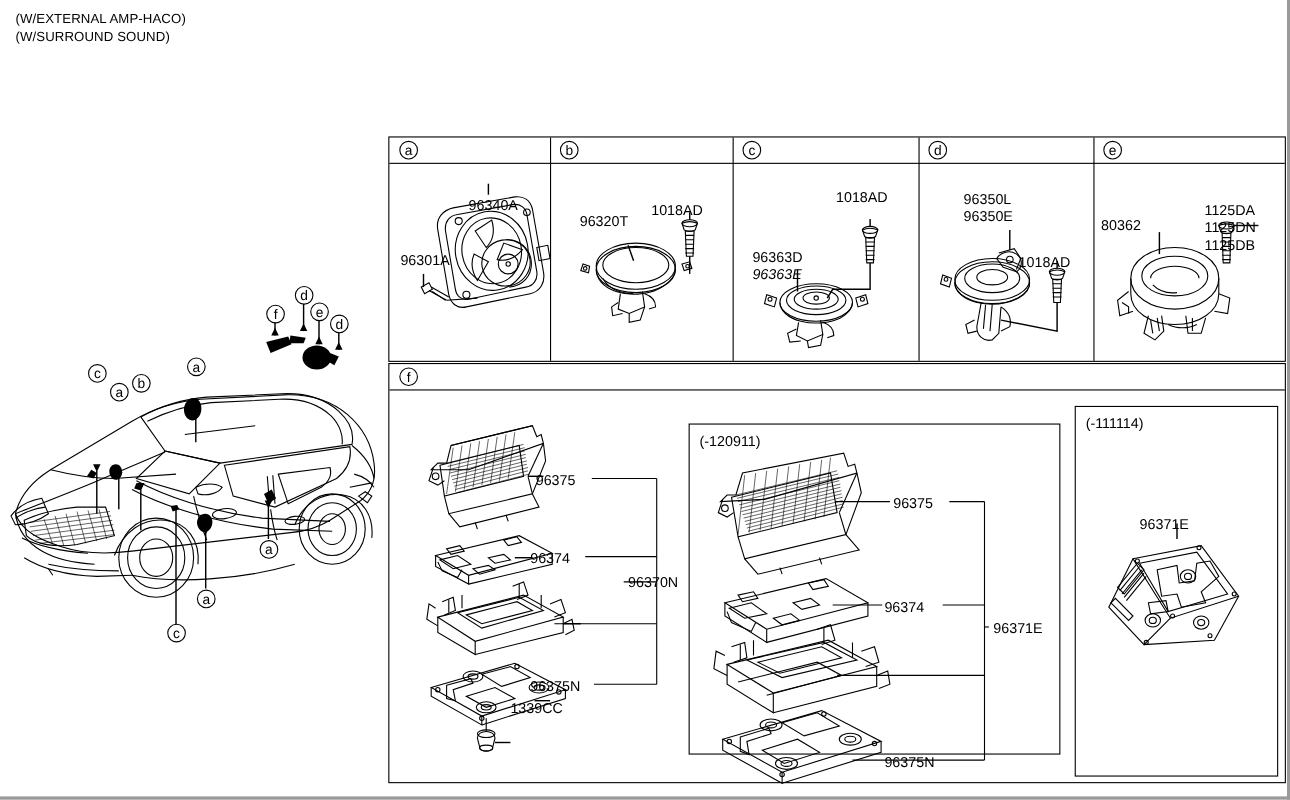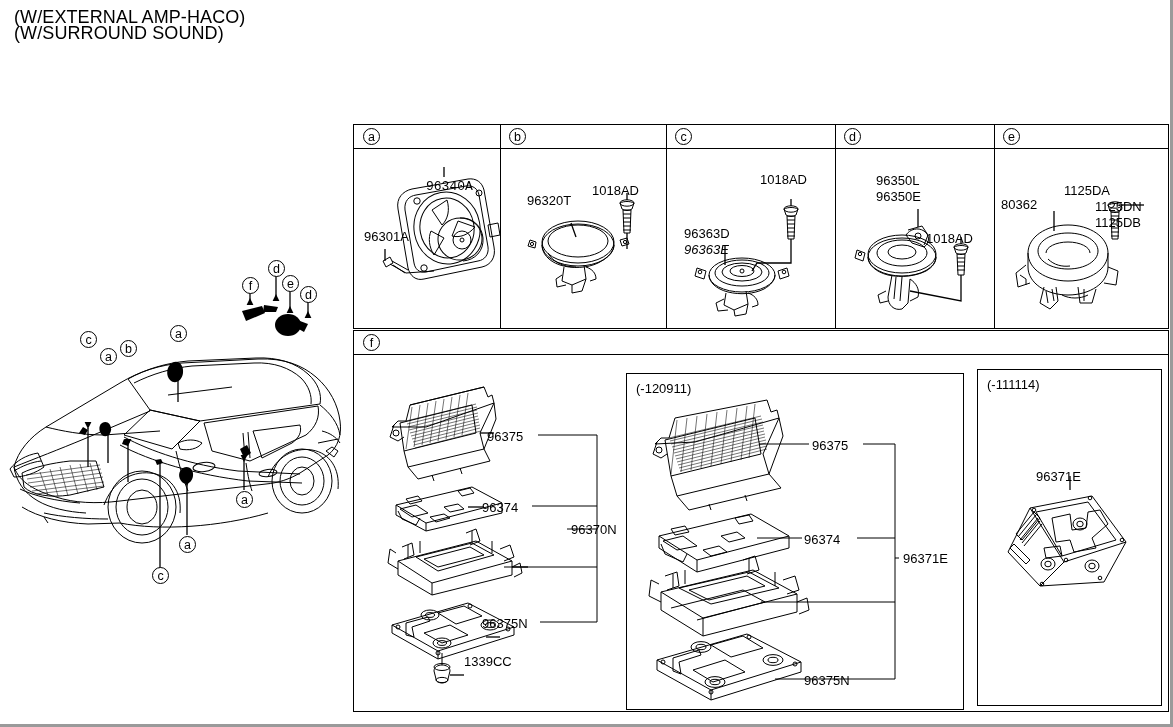--- a/index.html
+++ b/index.html
@@ -10,21 +10,21 @@
     font-family:"Liberation Sans", sans-serif;
     color:#000;
     position:relative;
     overflow:hidden;
     border-right:3px solid #9a9a9a;
     border-bottom:3px solid #9a9a9a;
     box-sizing:border-box;
   }
   #stage{position:absolute;left:0;top:0;width:1170px;height:724px;}
 
-  .hdr{position:absolute;left:14px;top:9px;font-size:18px;line-height:16px;letter-spacing:.1px;}
+  .hdr{position:absolute;left:14px;top:9px;font-size:12px;line-height:16px;letter-spacing:.1px;}
   .hdr div{white-space:nowrap;}
 
   
   #car{position:absolute;left:0px;top:255px;width:350px;height:320px;}
 
   
   .tbl{position:absolute;border:1.6px solid #000;box-sizing:border-box;}
   #grid-top{left:353px;top:124px;width:816px;height:205px;}
   #grid-bot{left:353px;top:330px;width:816px;height:382px;}
 
@@ -234,21 +234,21 @@
         <path d="M18 99 L34 108"></path>
         <path d="M20 96 L36 105"></path>
         <path d="M21 100 l3 2 M24 102 l3 2 M27 104 l3 2 M30 106 l3 2"></path>
         <path d="M34 108 L62 106"></path>
       </g>
       <g class="ln med">
           <path d="M72 12 L72 2"></path>
           <path d="M13 84 L13 96"></path>
         </g>
     </svg>
-    <div class="lbl" style="left:72px;top:54px;font-family:Liberation Mono, monospace;">96340A</div>
+    <div class="lbl" style="left:72px;top:54px;">96340A</div>
     <div class="lbl" style="left:10px;top:104px;">96301A</div>
 
     <svg style="position:absolute;left:172px;top:58px;" width="120" height="130" viewBox="0 0 120 130">
       <g class="ln thin">
         <ellipse cx="52" cy="62" rx="36" ry="21"></ellipse>
         <ellipse cx="52" cy="59" rx="36" ry="21"></ellipse>
         <ellipse cx="52" cy="58" rx="30" ry="16"></ellipse>
         <path d="M16 62 C16 70 22 78 34 82 C46 86 62 85 72 80 C82 75 88 68 88 62"></path>
         <path d="M22 70 C26 78 36 84 50 84"></path>
         <path d="M10 59 L4 57 L2 63 L9 65 Z"></path>
@@ -364,21 +364,21 @@
         <ellipse cx="111" cy="22" rx="7" ry="3.2"></ellipse>
         <path d="M107 29 L115 29 L114 56 L108 56 Z"></path>
         <path d="M107 33 h8 M107 37 h8 M107 41 h8 M107 45 h8 M107 49 h8 M107 53 h8"></path>
       </g>
       <g class="ln med">
           <path d="M50 28 L50 48"></path>
           <path d="M118 22 L140 22"></path>
         </g>
     </svg>
     <div class="lbl" style="left:647px;top:72px;">80362</div>
-    <div class="lbl" style="left:710px;top:58px;">1125DA</div>
+    <div class="lbl" style="left:741px;top:58px;">1125DA</div>
     <div class="lbl" style="left:741px;top:74px;">1125DN</div>
     <div class="lbl" style="left:741px;top:90px;">1125DB</div>
   </div>
 
   <div class="tbl" id="grid-bot">
     <div class="cellhdr" style="left:0;width:100%;"></div>
     <span class="bub cellbub" style="left:9px;">f</span>
 
     <svg style="position:absolute;left:18px;top:44px;" width="265" height="320" viewBox="0 0 265 320">
       <g class="ln thin">
@@ -463,35 +463,35 @@
         <path d="M96 132 L112 132"></path>
         <path d="M140 192 L156 192"></path>
         <path d="M114 262 L128 262"></path>
         <path d="M78 300 L92 300"></path>
       </g>
     </svg>
 
     <div class="lbl" style="left:133px;top:98px;">96375</div>
     <div class="lbl" style="left:128px;top:169px;">96374</div>
     <div class="lbl" style="left:128px;top:285px;">96375N</div>
-    <div class="lbl" style="left:110px;top:323px;">1339CC</div>
+    <div class="lbl" style="left:110px;top:305px;">1339CC</div>
     <div class="lbl" style="left:217px;top:191px;">96370N</div>
 
     <svg style="position:absolute;left:0;top:0;" width="620" height="380" viewBox="0 0 620 380">
       <g class="ln thin">
         <path d="M184 104 L243 104"></path>
         <path d="M178 175 L243 175"></path>
         <path d="M150 236 L243 236"></path>
         <path d="M186 291 L243 291"></path>
         <path d="M243 104 L243 291"></path>
         <path d="M243 198 L213 198"></path>
       </g>
     </svg>
 
-    <div class="subpanel" id="sub1" style="left:272px;top:42px;width:338px;height:337px;">
+    <div class="subpanel" id="sub1" style="left:272px;top:54px;width:338px;height:301px;">
       <div class="subttl">(-120911)</div>
 
       <svg style="position:absolute;left:12px;top:22px;" width="230" height="300" viewBox="0 0 230 300">
         <g class="ln thin">
 
           <path d="M16 48 L22 42 L30 42 L36 22 L128 4 L132 16 L138 14 L140 22 L56 46 Z"></path>
           <path d="M26 44 L116 22 L122 58 L32 80 Z"></path>
           <g class="hatch">
             <path d="M30 42 L122 20"></path>
               <path d="M31 45 L123 23"></path>

